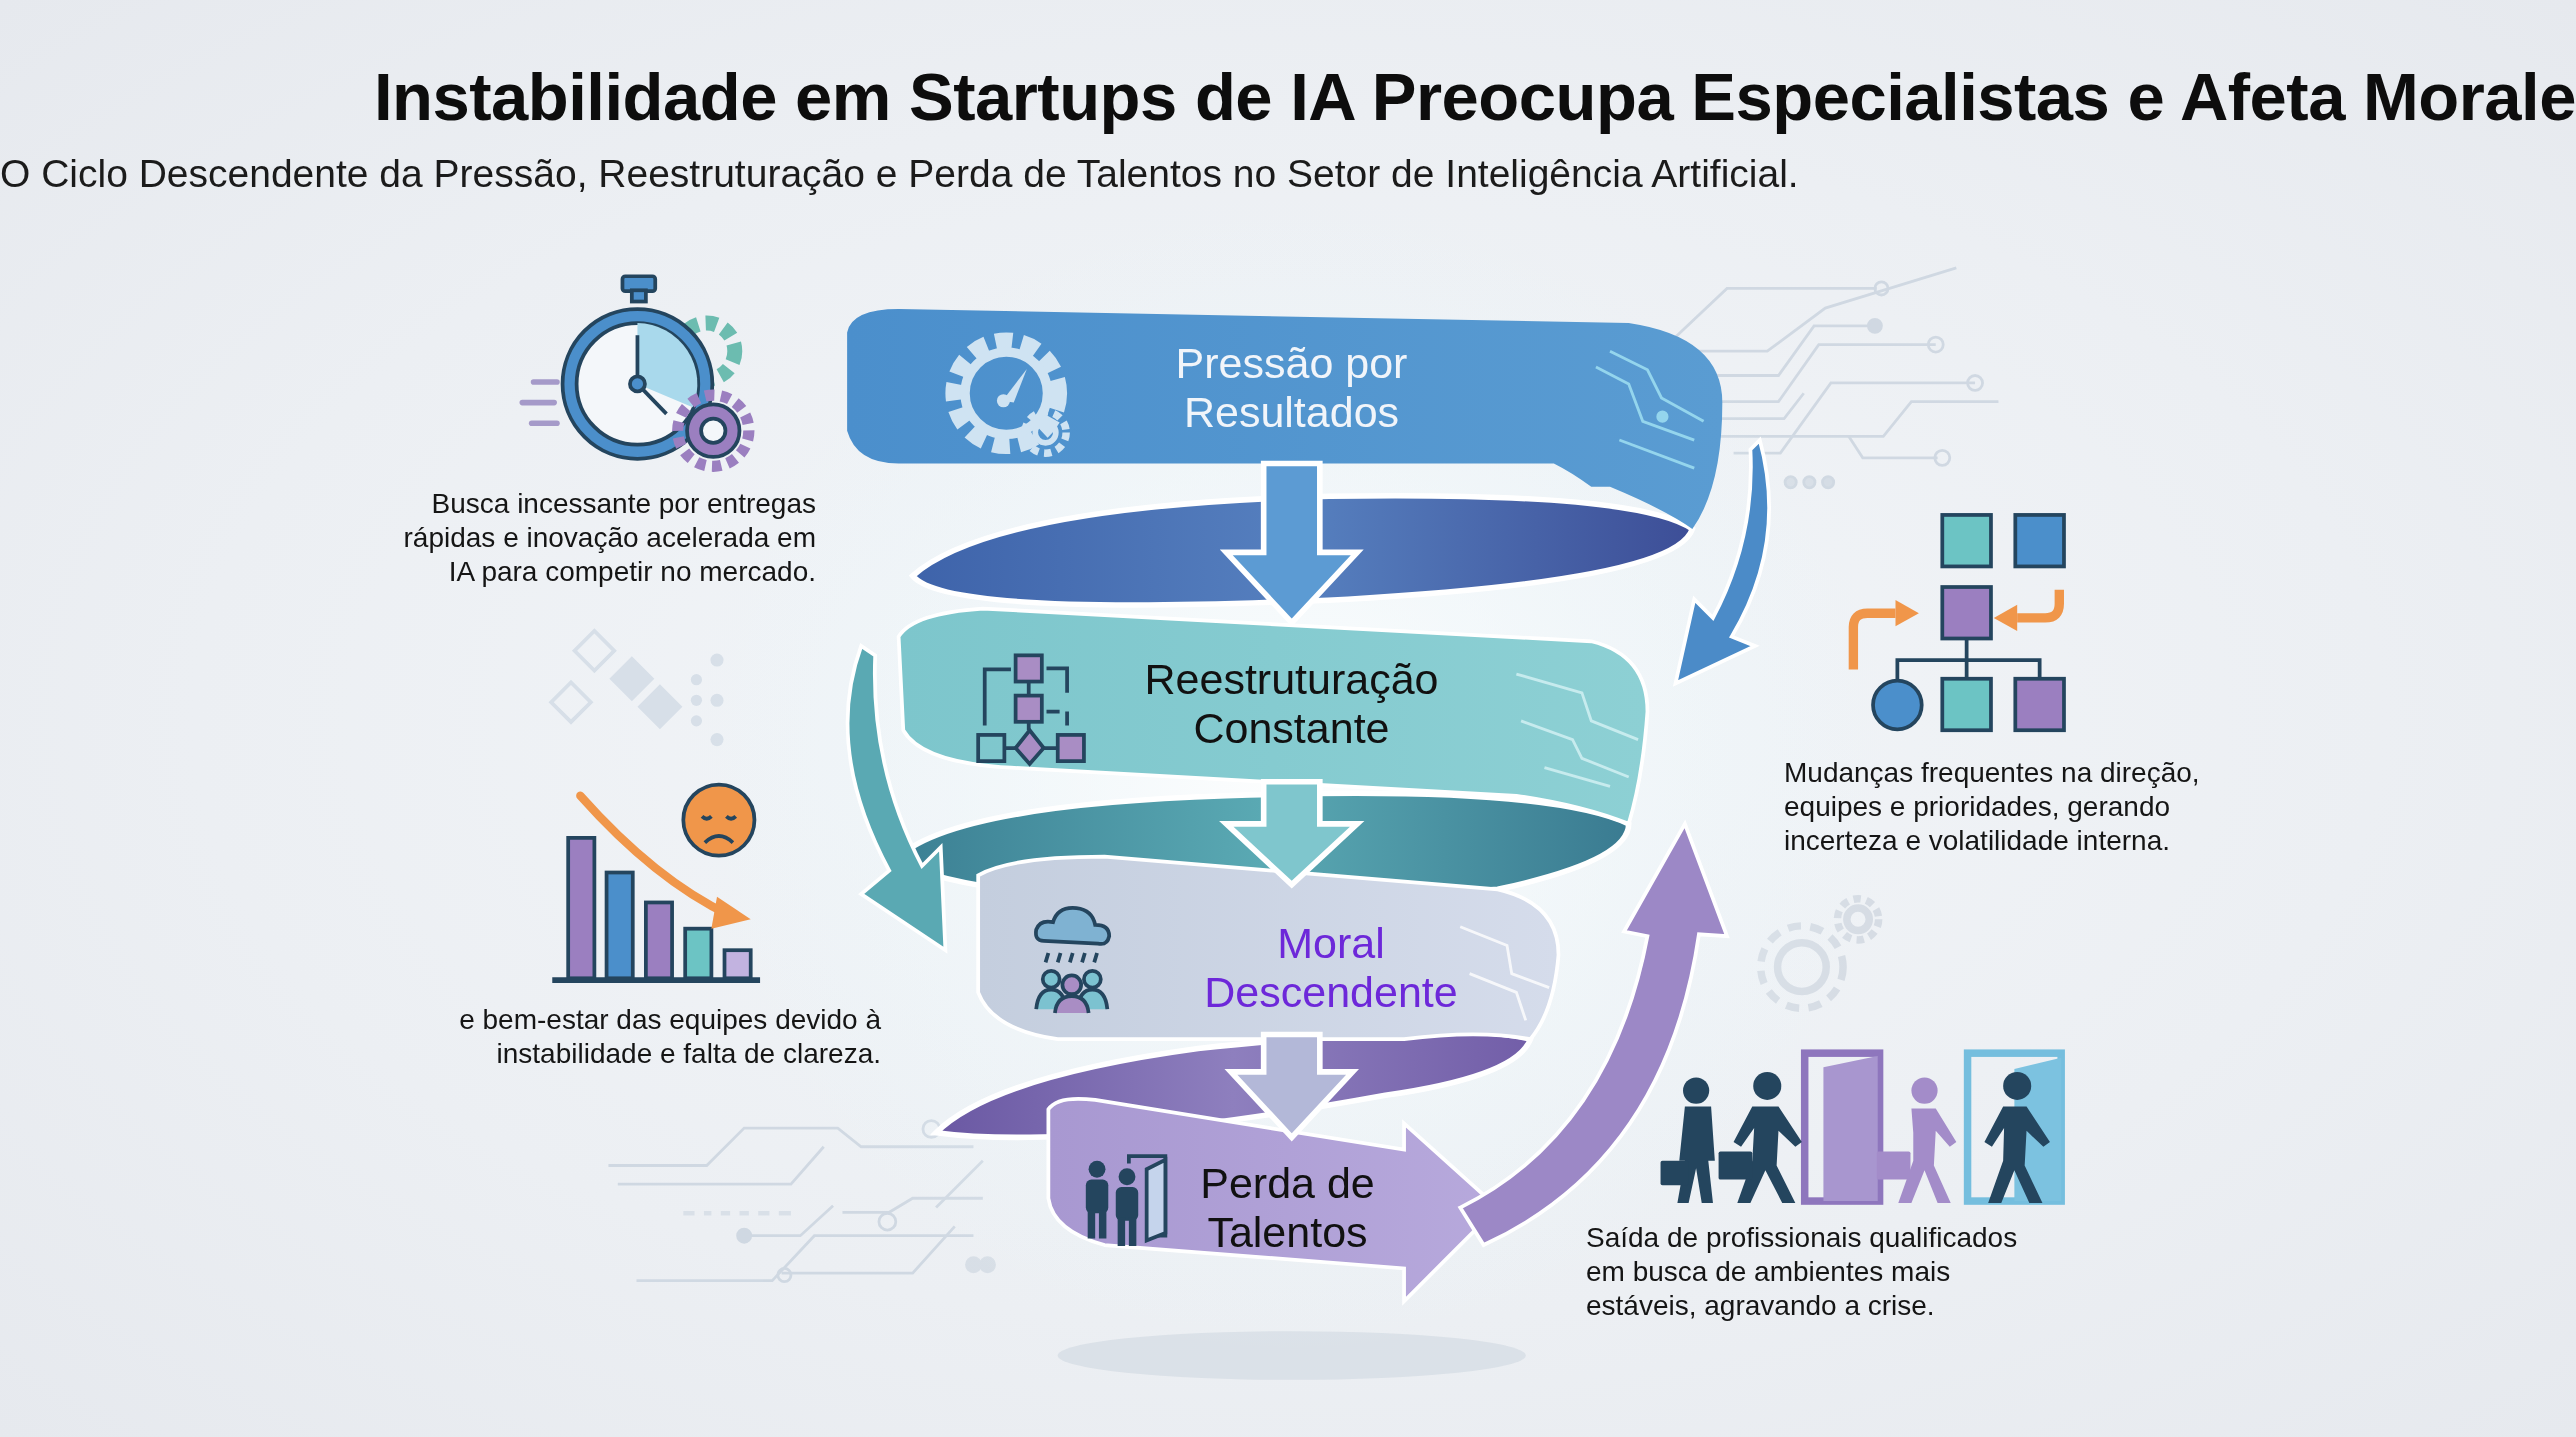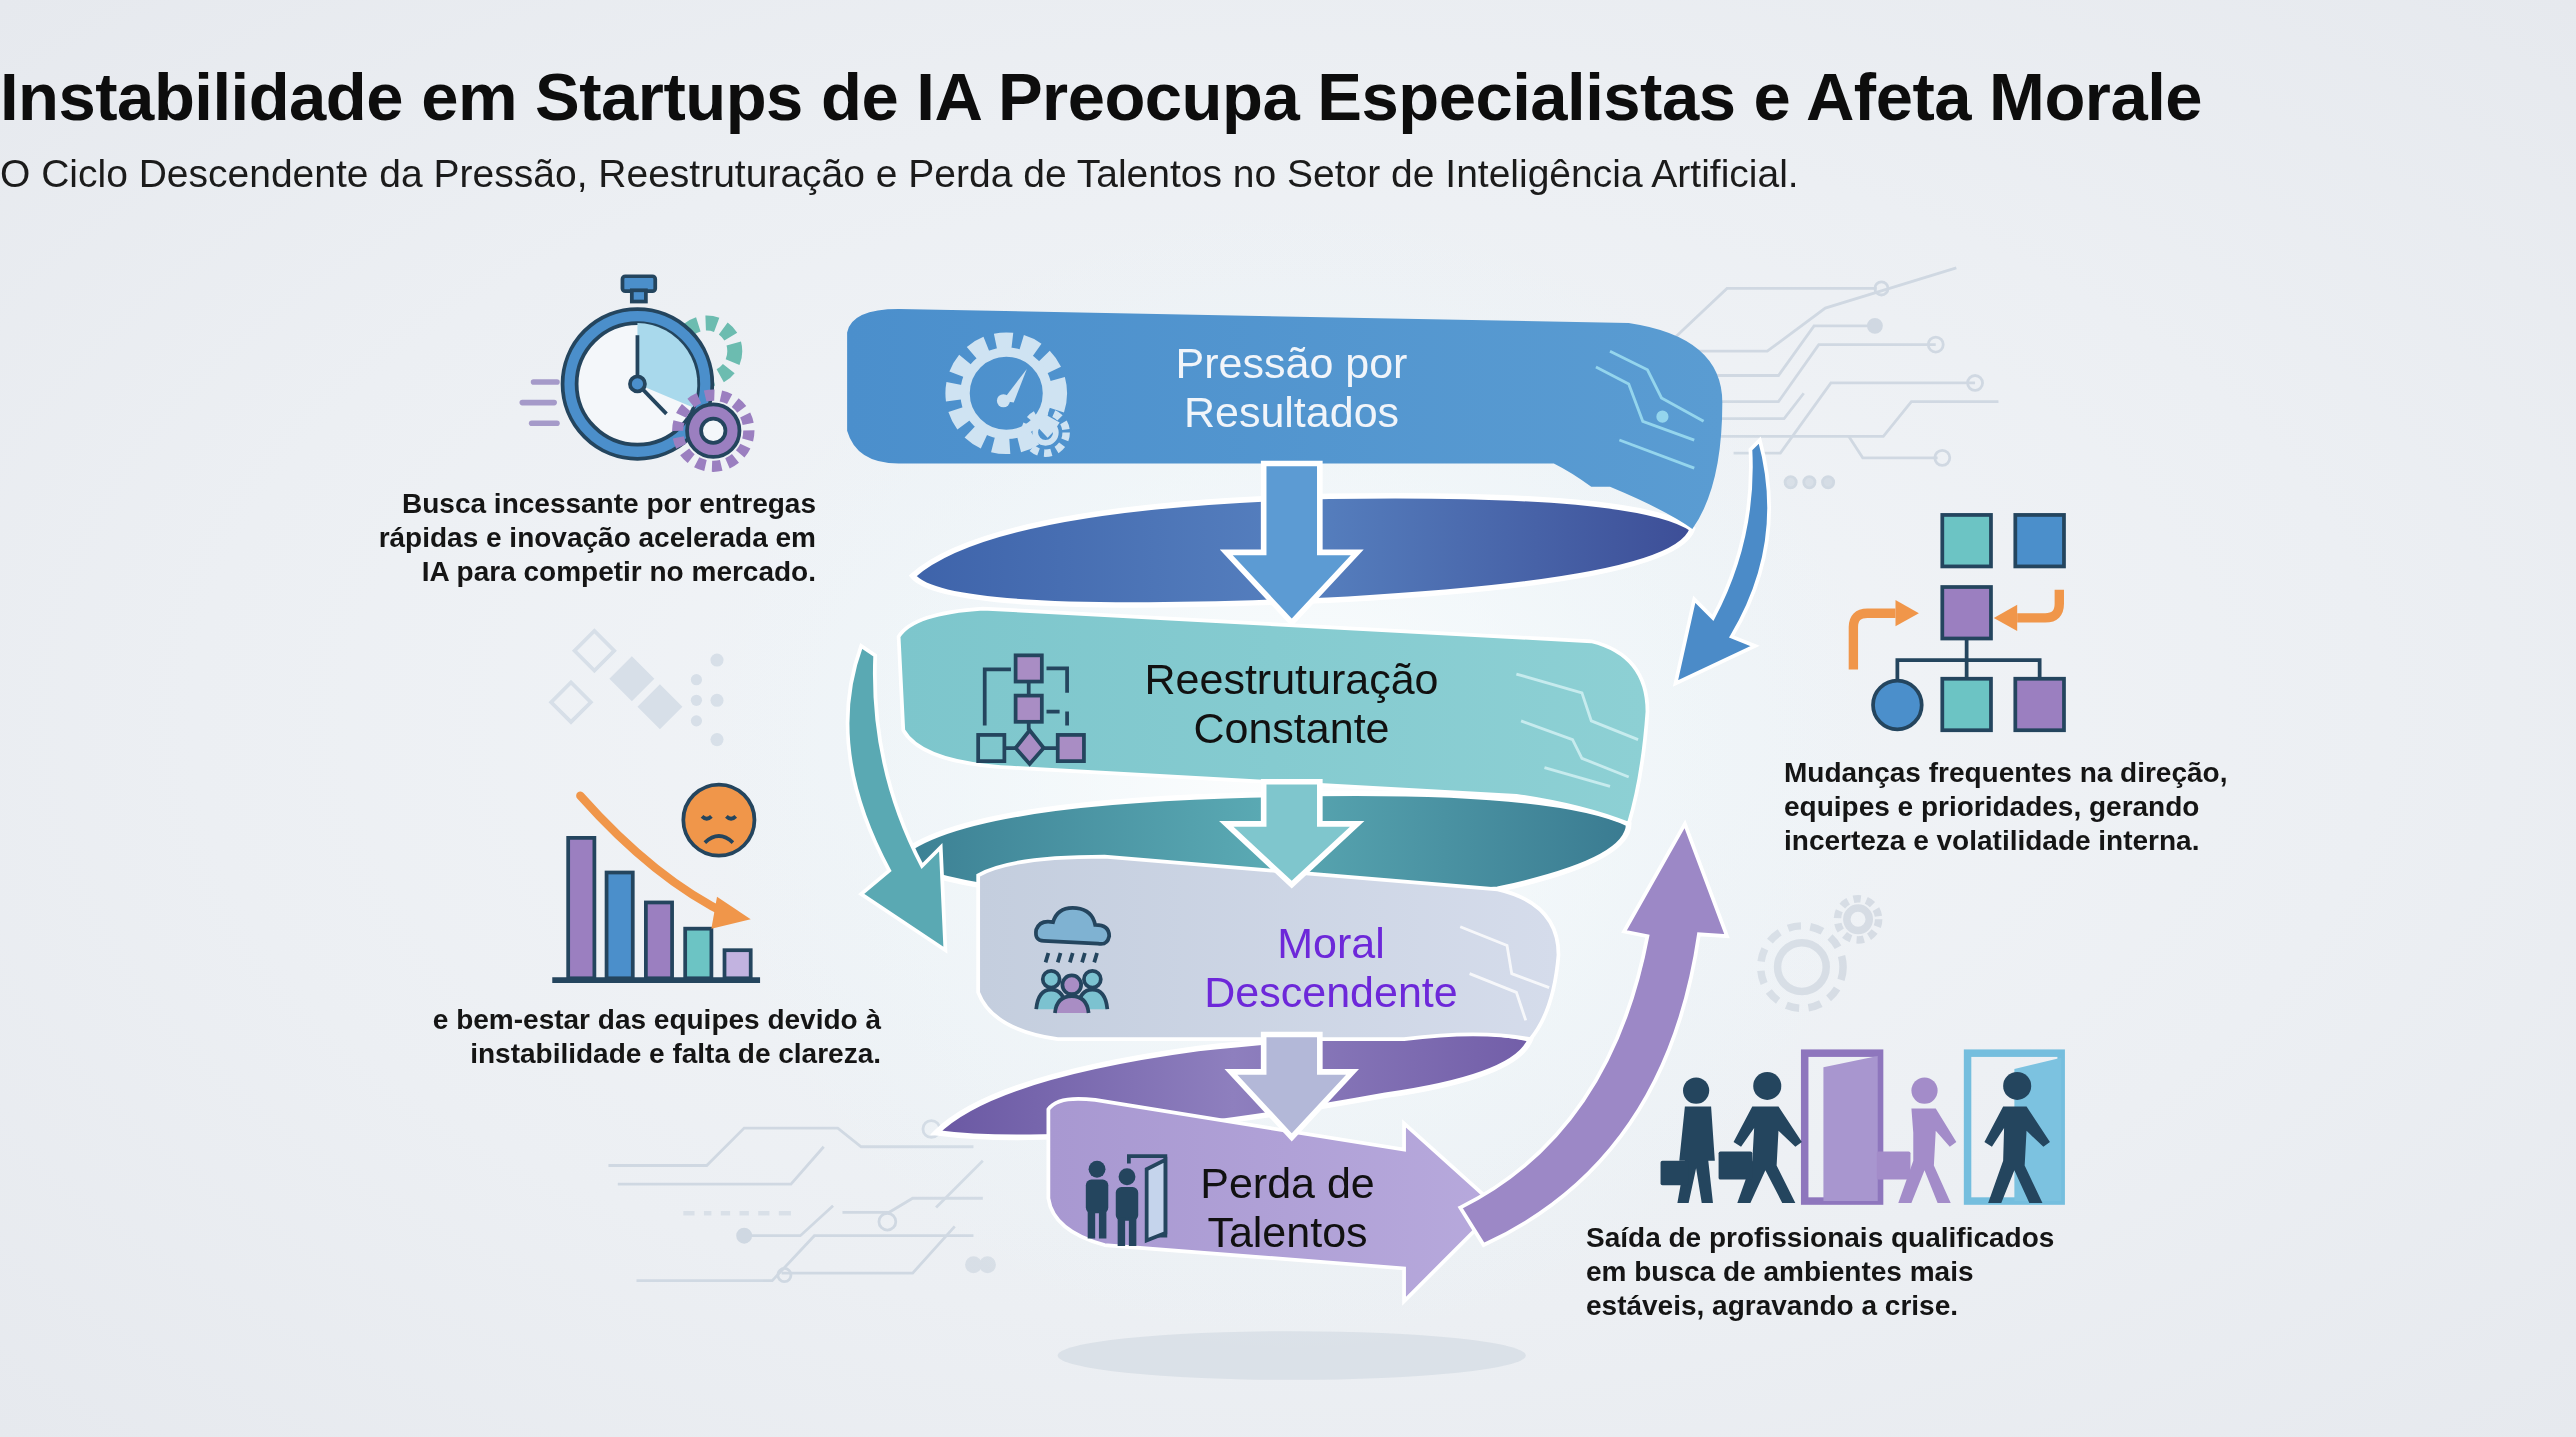--- a/index.html
+++ b/index.html
@@ -3,36 +3,36 @@
 <meta charset="utf-8">
 <style>
   html, body { margin:0; padding:0; }
   body {
     width:2576px; height:1438px; overflow:hidden; position:relative;
     background: radial-gradient(ellipse at 50% 50%, #f3f6f9 0%, #eceff3 60%, #e6e9ee 100%);
     font-family: "Liberation Sans", "DejaVu Sans", sans-serif;
     color:#111;
   }
   .title {
-    position:absolute; left:0; top:58px; width:2576px; text-align:left;
+    position:absolute; left:0; top:58px; width:2576px; text-align:right;
     font-weight:700; font-size:67px; letter-spacing:-0.5px; color:#0d0d0d;
   }
   .subtitle {
     position:absolute; left:0; top:152px; width:2576px; 
     font-size:39px; color:#1b1b1b;
   }
   svg.layer { position:absolute; left:0; top:0; }
   .band-label {
     position:absolute; text-align:center; font-weight:400; font-size:43px; line-height:49px;
   }
   .desc {
     position:absolute; font-size:28px; line-height:34px; color:#151515;
   }
   .desc.right-align { text-align:right; }
-  .desc span { display:block; white-space:nowrap;font-weight:bold; }
+  .desc span { display:block; white-space:nowrap; }
 </style>
 </head>
 <body>
 
 <div class="title">Instabilidade em Startups de IA Preocupa Especialistas e Afeta Morale</div>
 <div class="subtitle">O Ciclo Descendente da Pressão, Reestruturação e Perda de Talentos no Setor de Inteligência Artificial.</div>
 
 <svg class="layer" width="2576" height="1438" viewBox="0 0 2752 1536">
   <g stroke="#c9d3de" stroke-width="3" fill="none" opacity="0.8">
 

